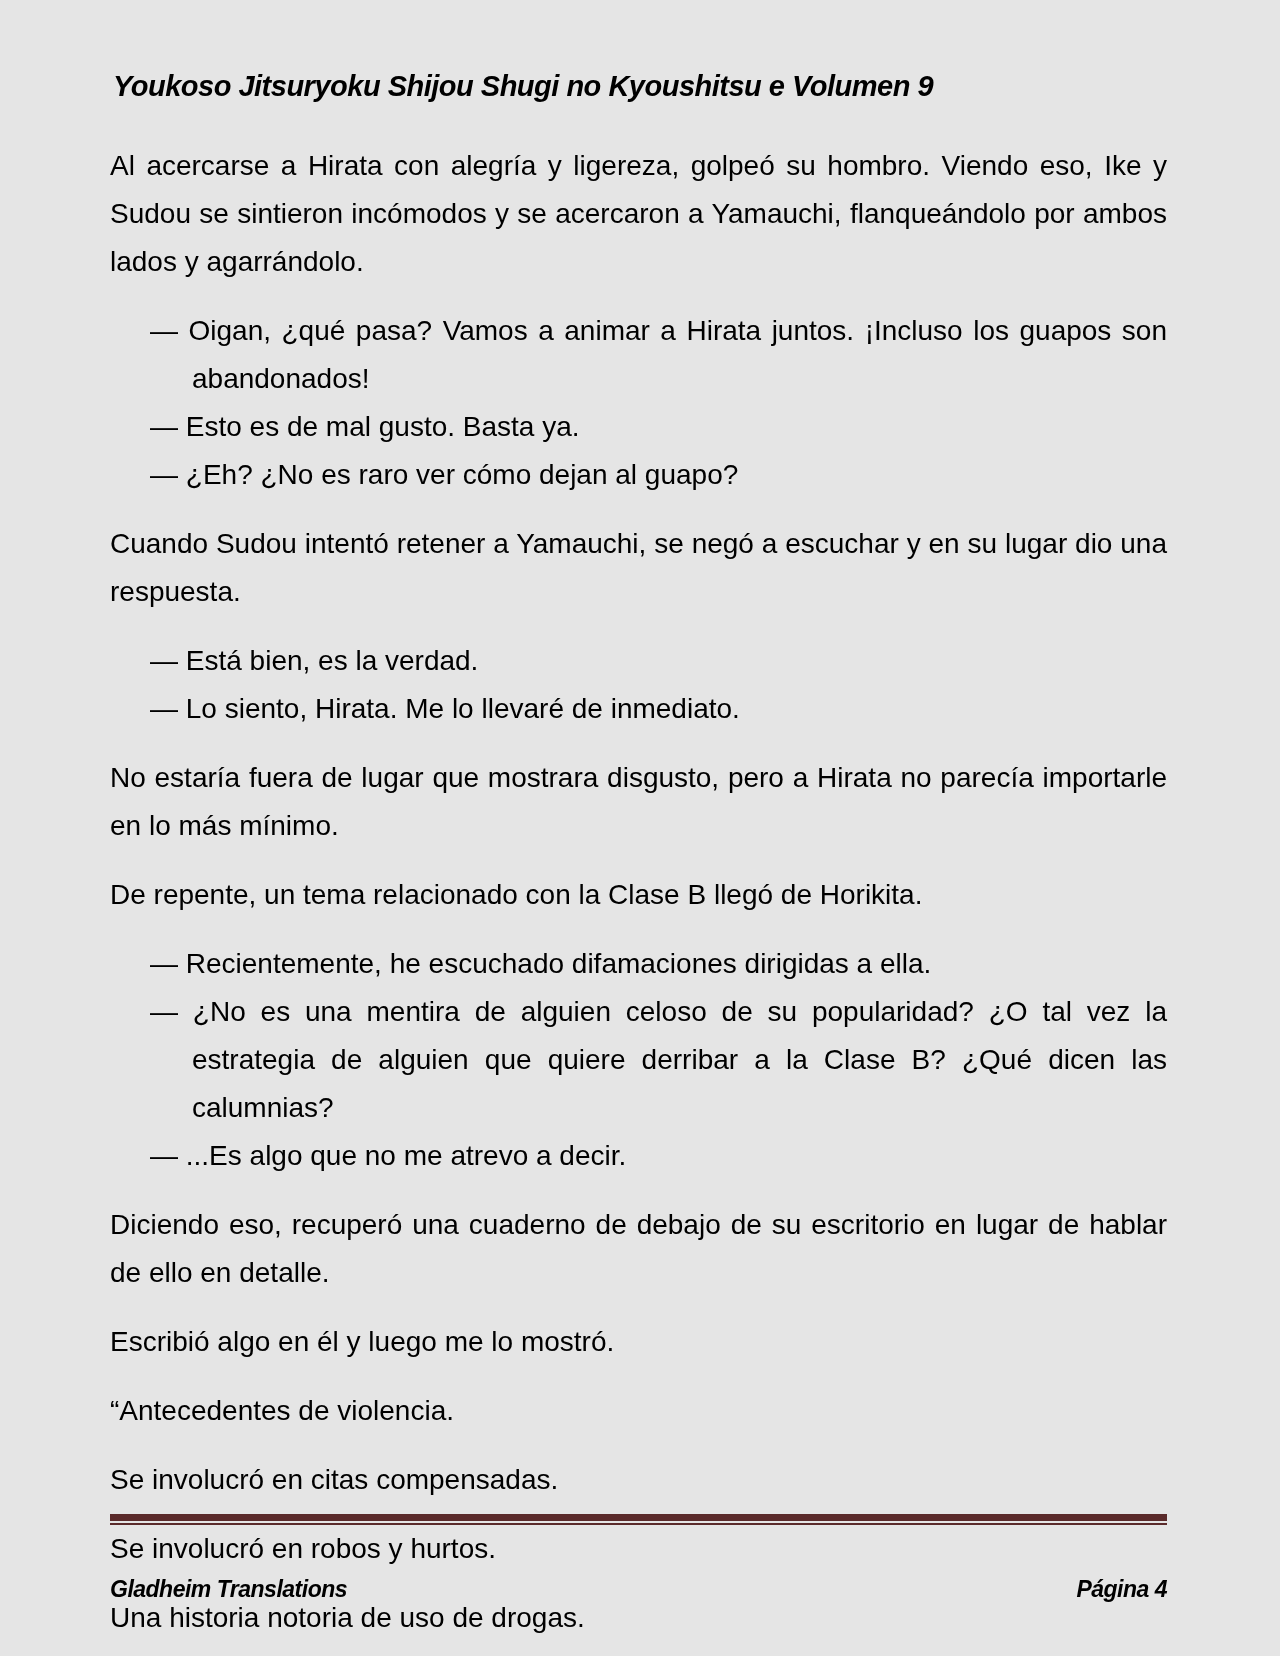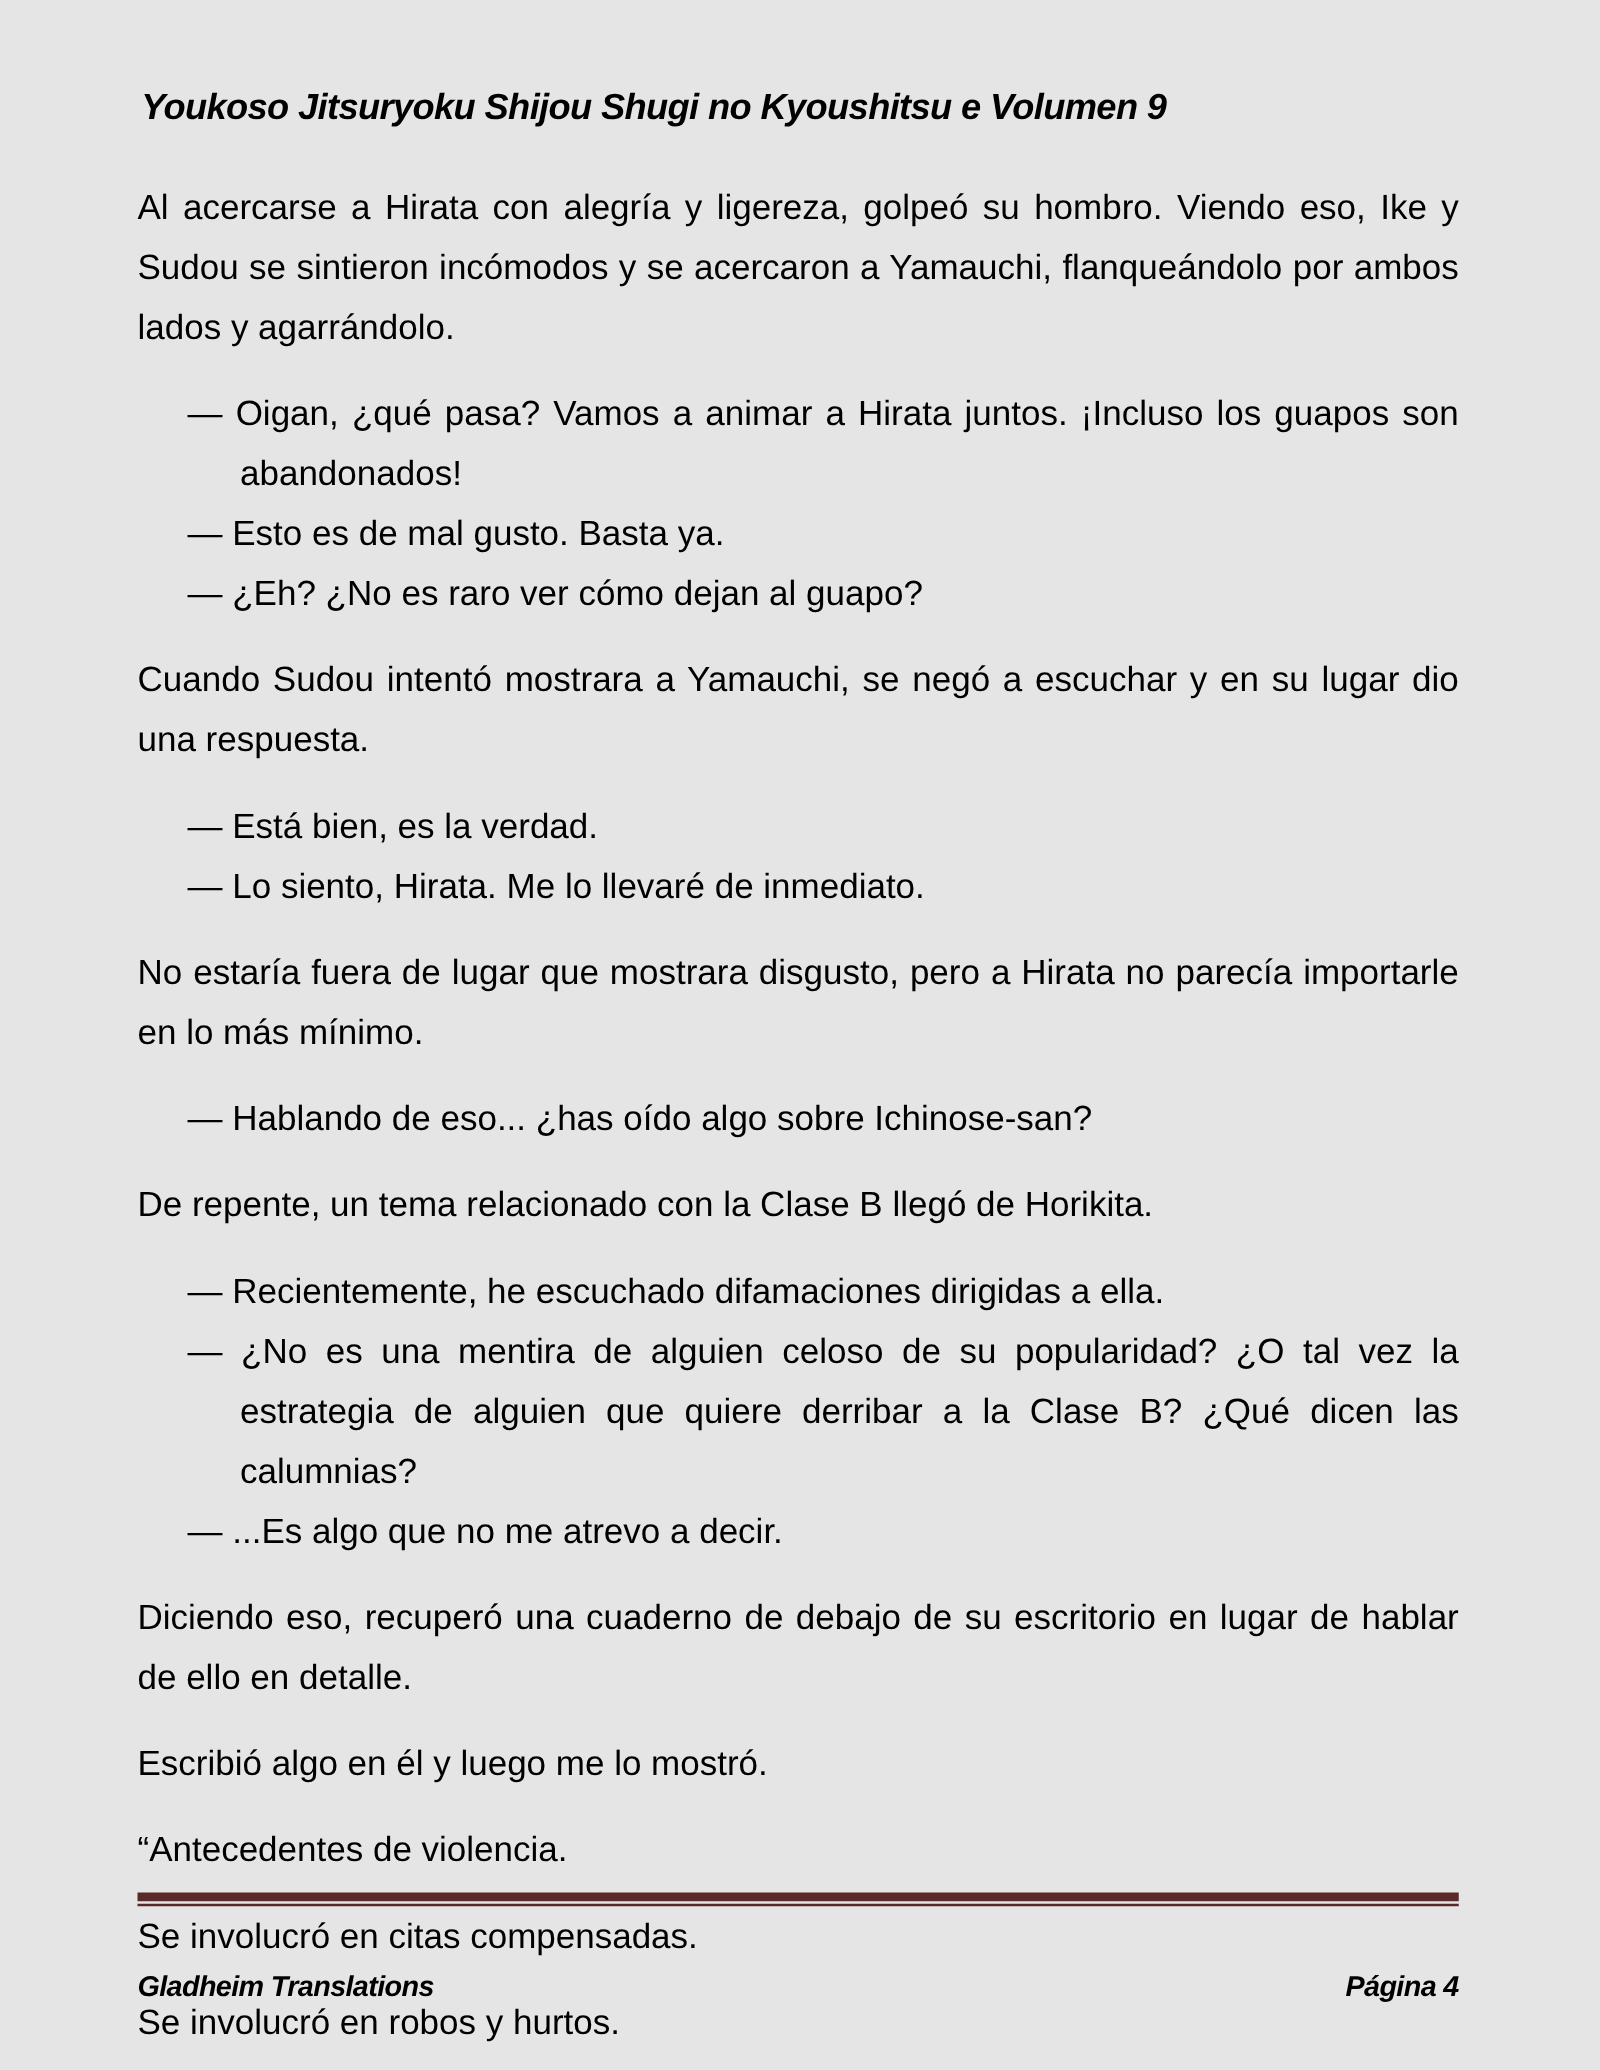--- a/index.html
+++ b/index.html
@@ -88,29 +88,26 @@
     <span>Youkoso Jitsuryoku Shijou Shugi no Kyoushitsu e Volumen 9</span>
   </div>
 
   <div class="content" id="content">
       <p class="paragraph">Al acercarse a Hirata con alegría y ligereza, golpeó su hombro. Viendo eso, Ike y Sudou se sintieron incómodos y se acercaron a Yamauchi, flanqueándolo por ambos lados y agarrándolo.</p>
       <div class="dialogue">
         <div class="dialogue-line">— Oigan, ¿qué pasa? Vamos a animar a Hirata juntos. ¡Incluso los guapos son abandonados!</div>
         <div class="dialogue-line">— Esto es de mal gusto. Basta ya.</div>
         <div class="dialogue-line">— ¿Eh? ¿No es raro ver cómo dejan al guapo?</div>
       </div>
-      <p class="paragraph">Cuando Sudou intentó mostrara a Yamauchi, se negó a escuchar y en su lugar dio una respuesta.</p>
+      <p class="paragraph">Cuando Sudou intentó retener a Yamauchi, se negó a escuchar y en su lugar dio una respuesta.</p>
       <div class="dialogue">
         <div class="dialogue-line">— Está bien, es la verdad.</div>
         <div class="dialogue-line">— Lo siento, Hirata. Me lo llevaré de inmediato.</div>
       </div>
       <p class="paragraph">No estaría fuera de lugar que mostrara disgusto, pero a Hirata no parecía importarle en lo más mínimo.</p>
-      <div class="dialogue">
-        <div class="dialogue-line">— Hablando de eso... ¿has oído algo sobre Ichinose-san?</div>
-      </div>
       <p class="paragraph">De repente, un tema relacionado con la Clase B llegó de Horikita.</p>
       <div class="dialogue">
         <div class="dialogue-line">— Recientemente, he escuchado difamaciones dirigidas a ella.</div>
         <div class="dialogue-line">— ¿No es una mentira de alguien celoso de su popularidad? ¿O tal vez la estrategia de alguien que quiere derribar a la Clase B? ¿Qué dicen las calumnias?</div>
         <div class="dialogue-line">— ...Es algo que no me atrevo a decir.</div>
       </div>
       <p class="paragraph">Diciendo eso, recuperó una cuaderno de debajo de su escritorio en lugar de hablar de ello en detalle.</p>
       <p class="paragraph">Escribió algo en él y luego me lo mostró.</p>
       <p class="paragraph">“Antecedentes de violencia.</p>
       <p class="paragraph">Se involucró en citas compensadas.</p>

